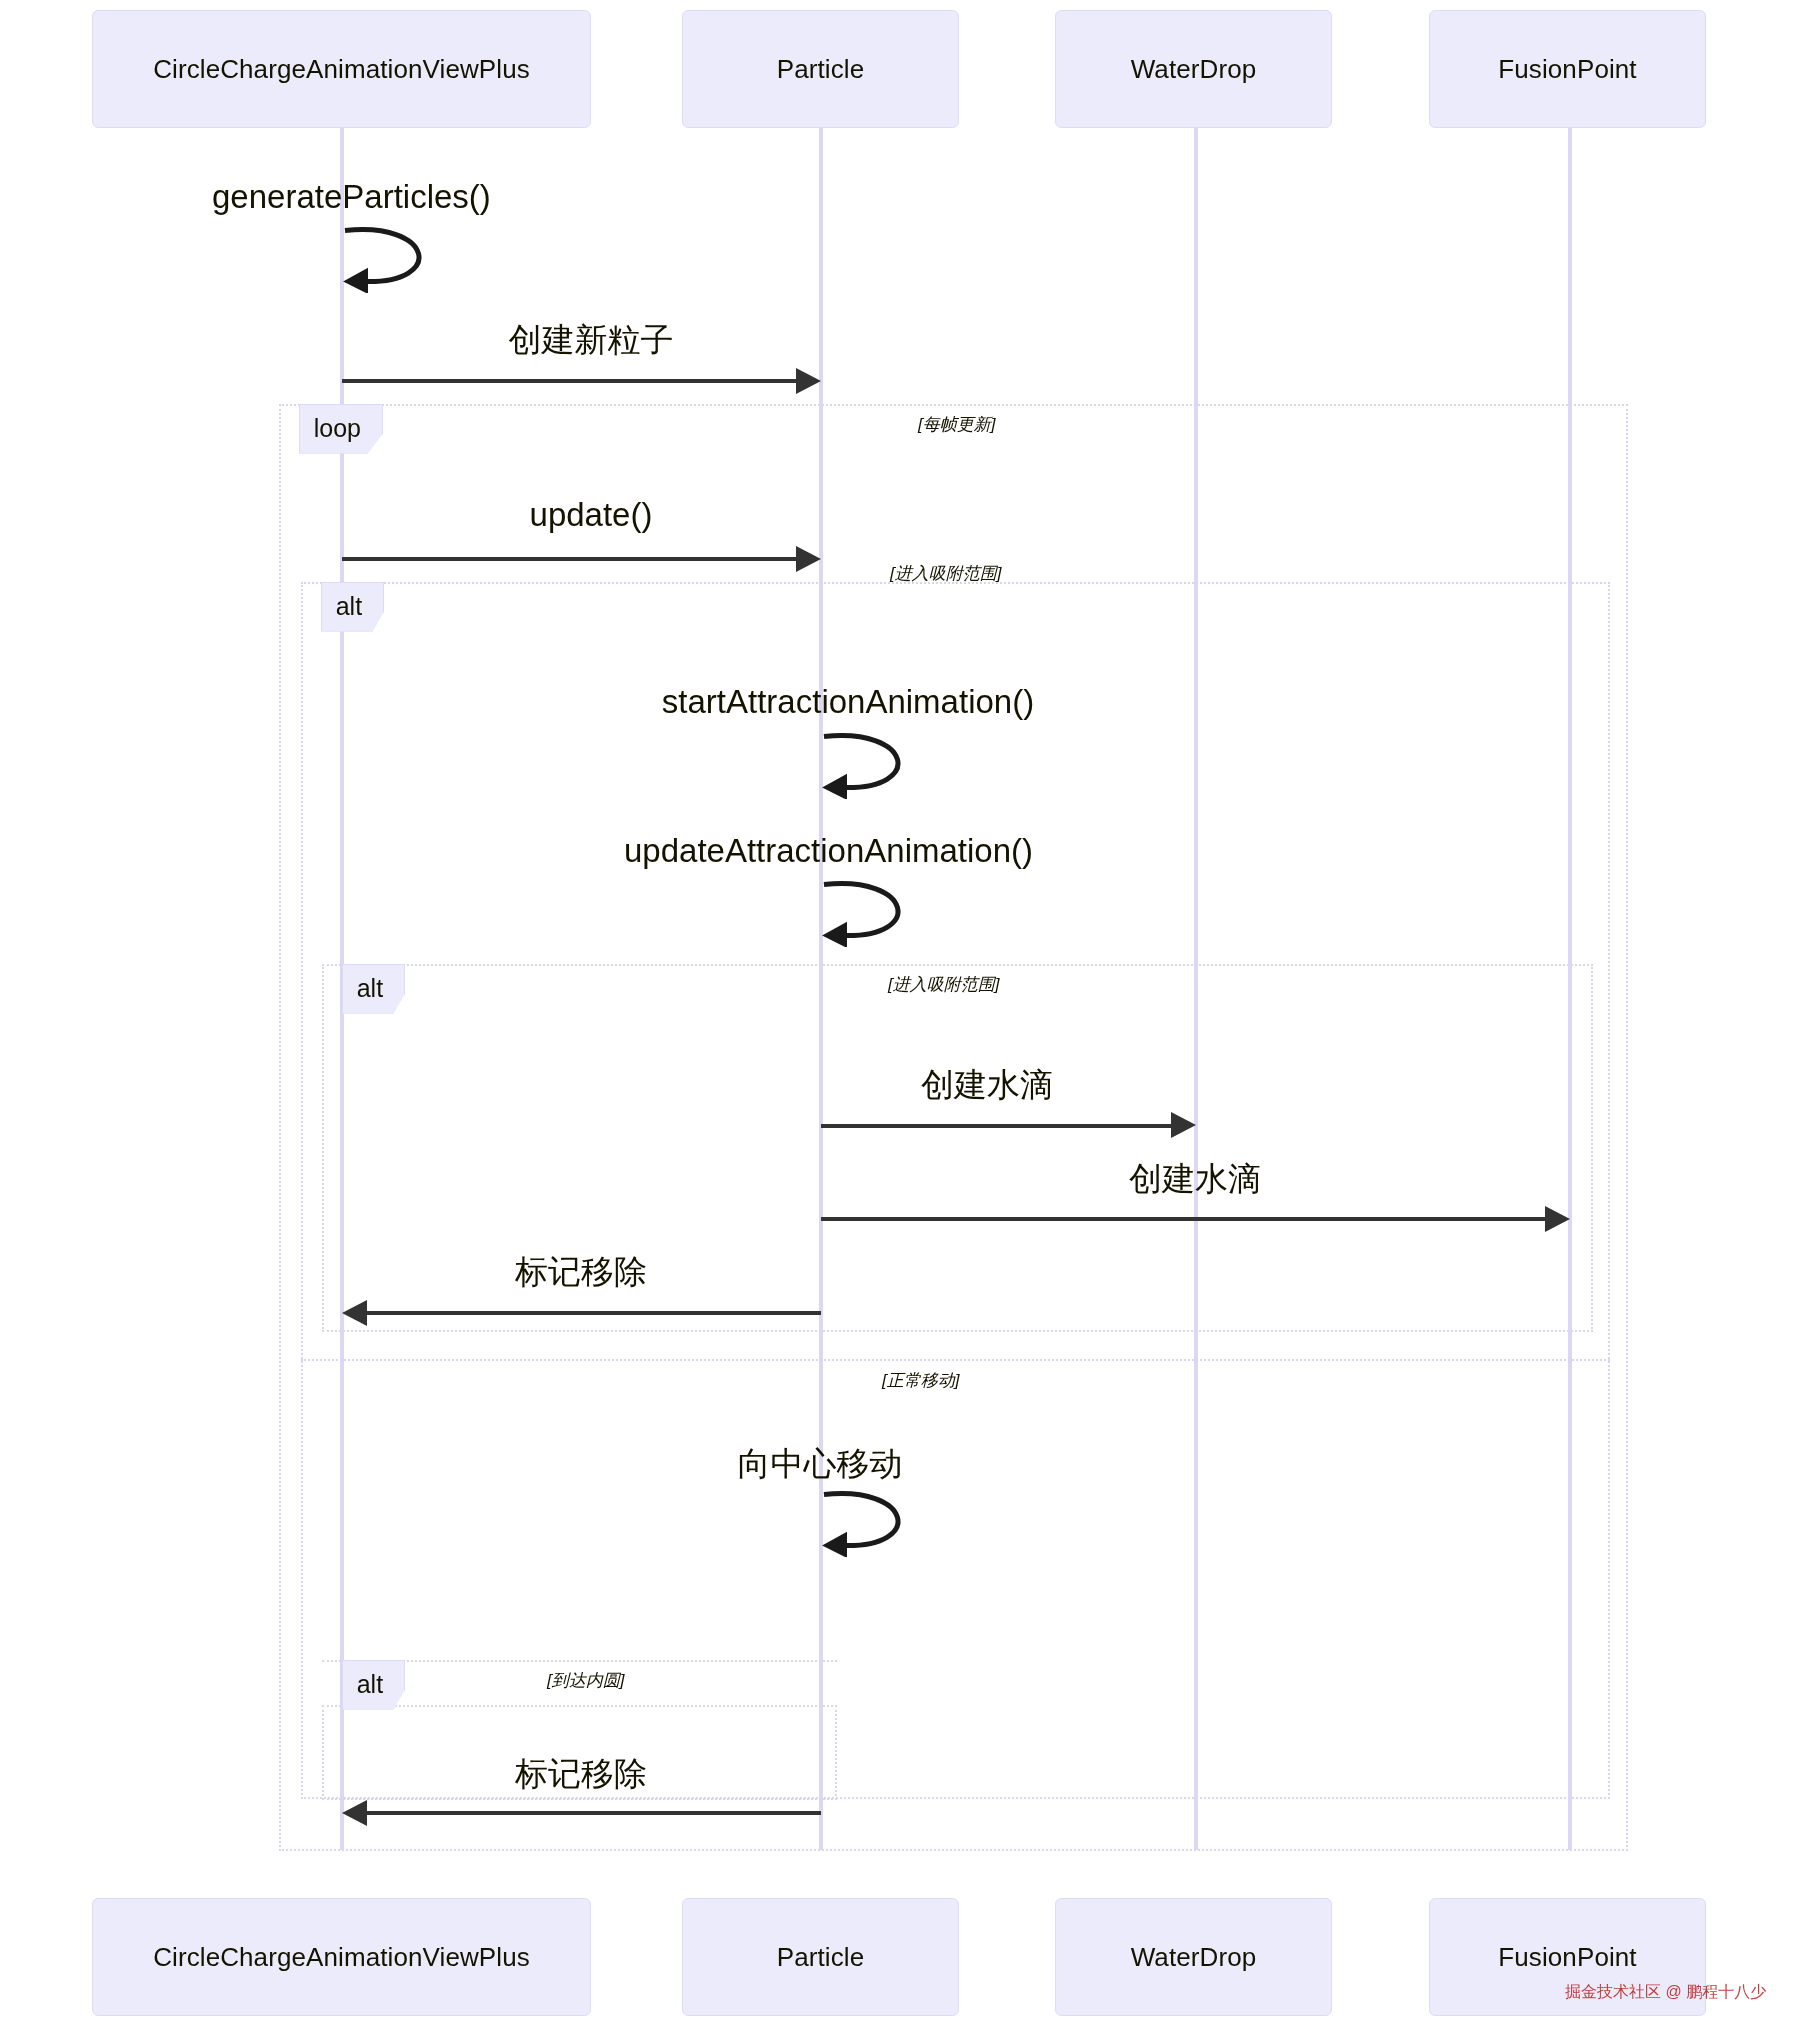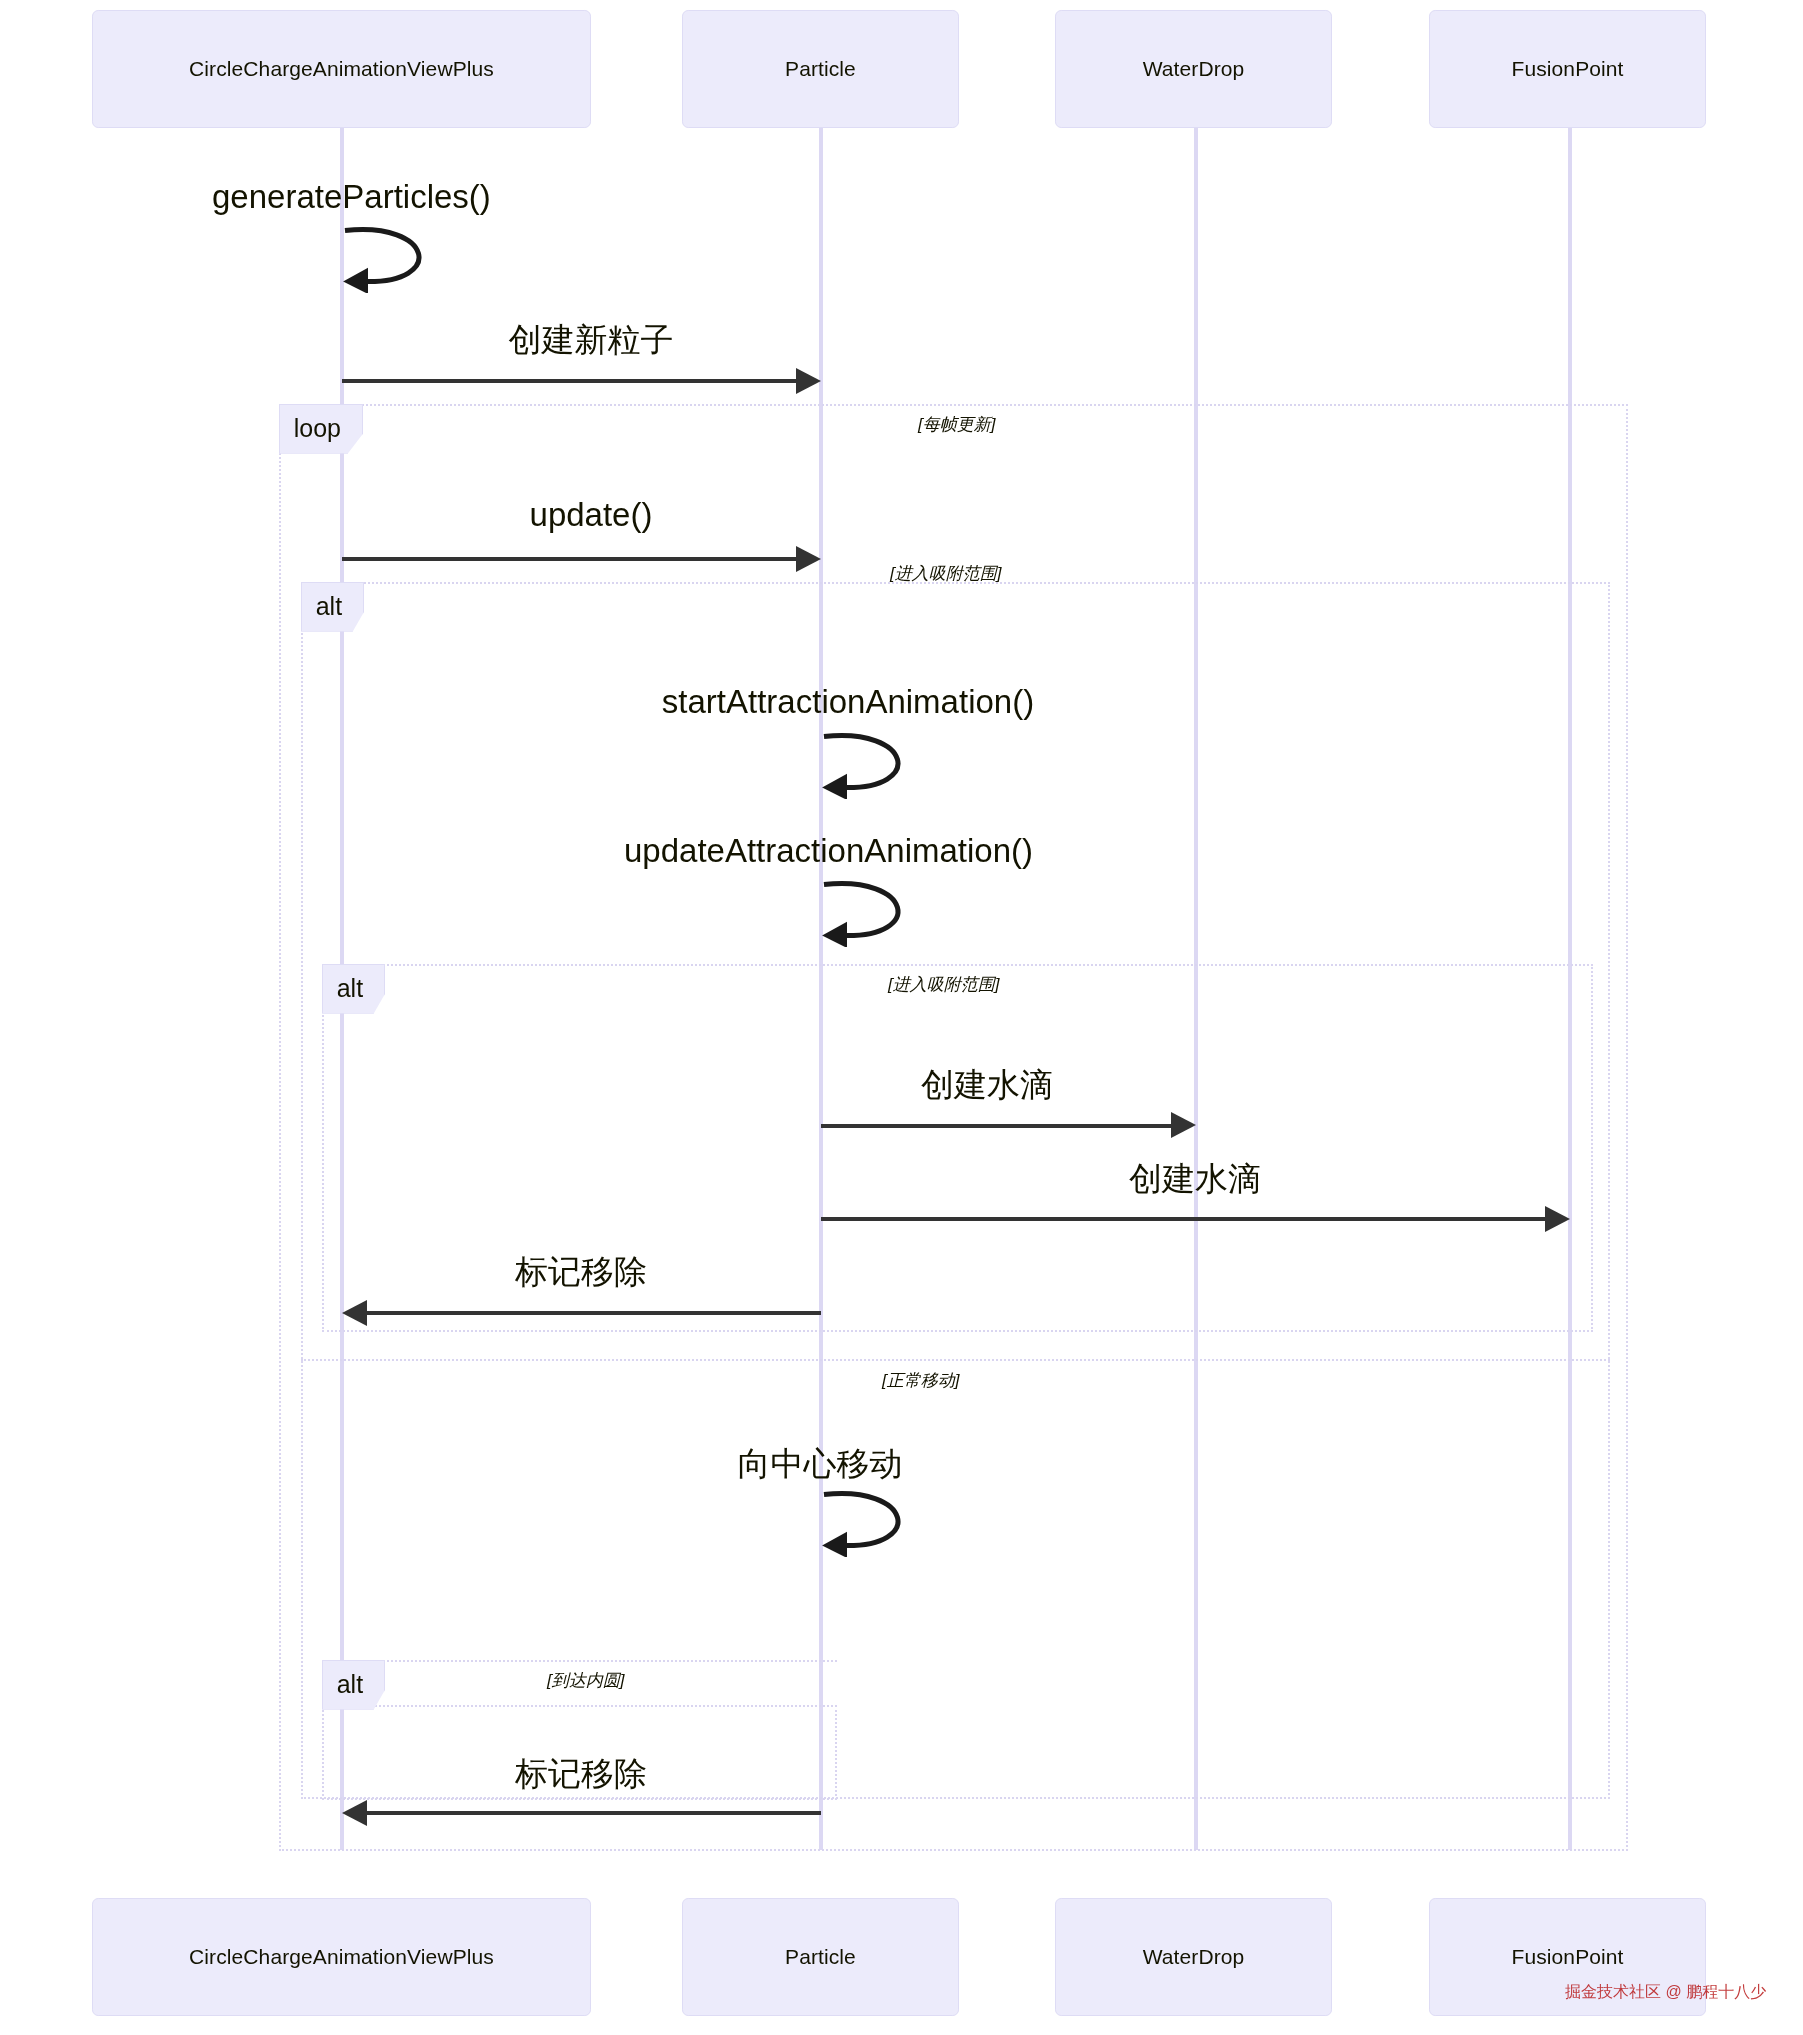--- a/index.html
+++ b/index.html
@@ -22,21 +22,21 @@
   .participant {
     position: absolute;
     box-sizing: border-box;
     background: #ECEBFB;
     border: 1.2px solid #DEDCF5;
     border-radius: 6.2px;
     display: flex;
     align-items: center;
     justify-content: center;
     color: #131300;
-    font-size: 21px;
+    font-size: 26px;
     letter-spacing: 0.1px;
     z-index: 6;
   }
 
   
   .lifeline {
     position: absolute;
     width: 3.7px;
     background: #DCD8F3;
     z-index: 1;
@@ -53,20 +53,21 @@
   .frag-label {
     position: absolute;
     background: #ECEBFB;
     border: 1.2px solid #DEDCF5;
     color: #131300;
     font-size: 25px;
     line-height: 1;
     padding: 10.6px 21px 12px 13.7px;
     z-index: 7;
     clip-path: polygon(0 0, 100% 0, 100% 60%, 82% 100%, 0 100%);
+    margin-left: 20px;
   }
   .frag-cond {
     position: absolute;
     color: #131300;
     font-size: 17px;
     white-space: nowrap;
     z-index: 7;
     font-style: italic;
   }
   .frag-divider {

